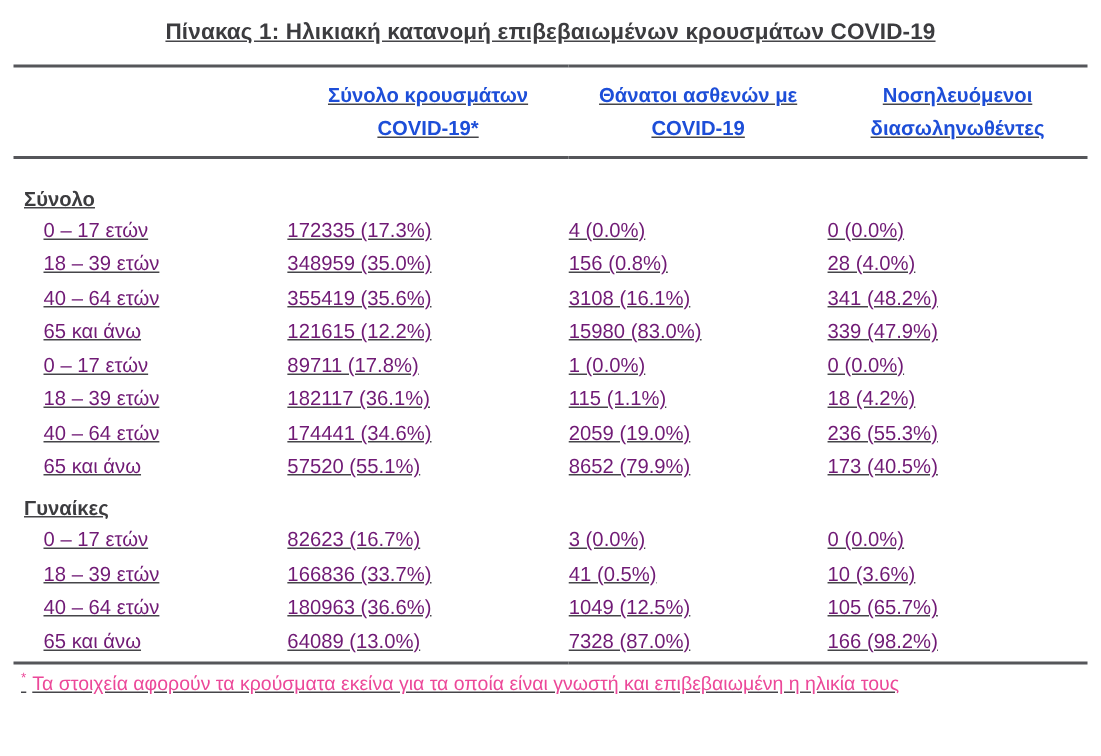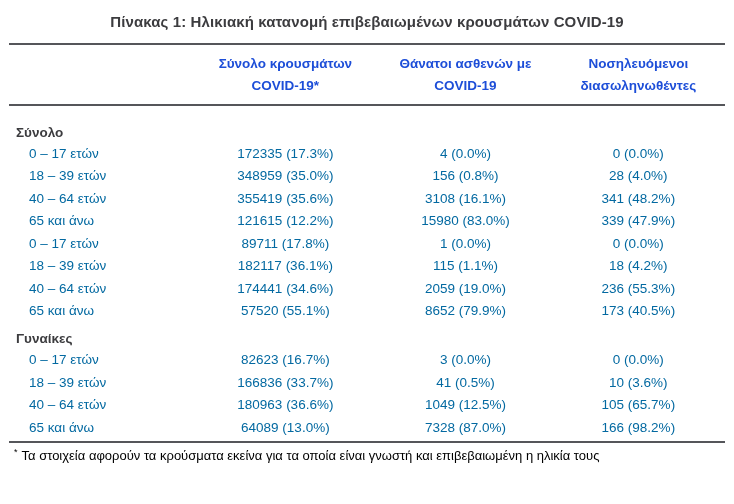--- a/index.html
+++ b/index.html
@@ -5,21 +5,21 @@
   * { box-sizing: border-box; }
   html, body { margin: 0; padding: 0; }
   body {
     width: 734px;
     height: 504px;
     background: #ffffff;
     font-family: "Liberation Sans", "DejaVu Sans", sans-serif;
     color: #454549;
     overflow: hidden;
   }
-  .page { padding: 11px 9px 0 9px; }
+  .page { padding: 11px 9px 0 9px; text-decoration: underline; }
 
   .title {
     text-align: center;
     font-size: 15px;
     font-weight: 700;
     color: #3c3c3f;
     margin: 2px 0 13px 0;
     letter-spacing: 0.1px;
   }
 
@@ -43,39 +43,39 @@
     vertical-align: middle;
     padding: 8px 0 7px 0;
     border-bottom: 2px solid #55565a;
   }
   thead th .hline { display: block; line-height: 1.62; }
 
   tbody td {
     font-size: 13.5px;
     line-height: 1.15;
     padding: 3.5px 0;
-    color: #0369a1;
-  }
-  td.num { text-align: center; }
+    color: #701a75;
+  }
+  td.num { text-align: left; }
   td.age { text-align: left; padding-left: 20px; }
 
   tr.section-row td {
     font-weight: 700;
     color: #3c3c3f;
     text-align: left;
     padding: 9px 0 2px 7px;
   }
   tr.section-row.first td { padding-top: 19px; }
   tr.last-row td { padding-bottom: 6px; }
 
   .footnote {
     margin-top: 5px;
     padding-left: 5px;
     font-size: 13px;
-    color: #000000;
+    color: #ec4899;
   }
   .footnote sup {
     font-size: 9px;
     vertical-align: super;
     line-height: 0;
   }
   .footnote .fn-text { margin-left: 4px; }
 </style>
 </head>
 <body>

